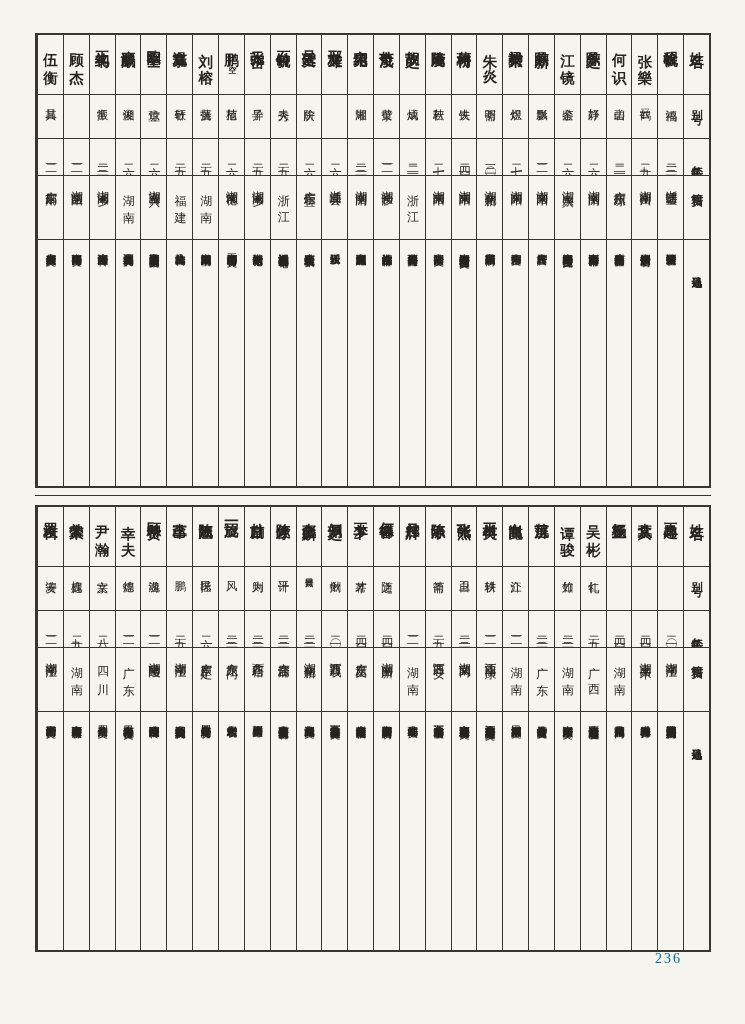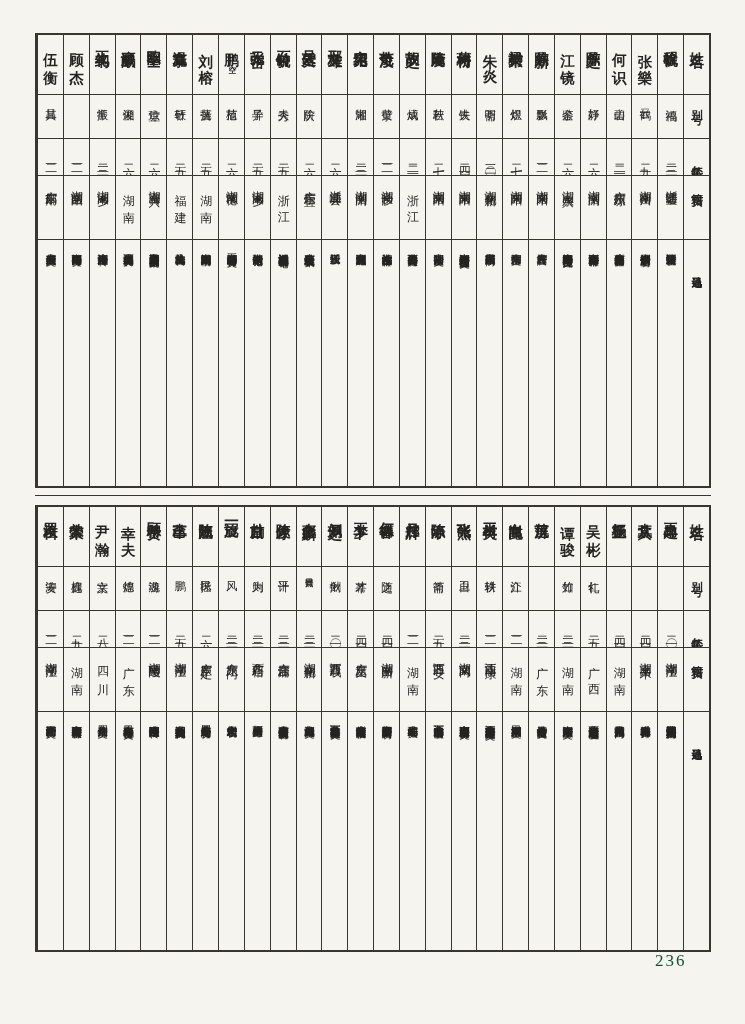--- a/index.html
+++ b/index.html
@@ -76,23 +76,23 @@
   .h-age{font-size:12px;letter-spacing:.15em;}
   .h-native{font-size:13px;letter-spacing:1.6em;}
   .h-addr{font-size:13.5px;letter-spacing:3.4em;}
   .head .nm{padding-top:6px;}
   .head .nt{padding-top:8px;}
   .head .ad{padding-top:28px;}
   .pageno{
     position:absolute;
     left:655px;
     top:951px;
-    font-size:17px;
+    font-size:14px;
     letter-spacing:2px;
-    color:#14532d;
+    color:#0369a1;
   }
 </style>
 </head>
 <body>
 
 <div class="page">
 
   <div class="roster top">
     <div class="col head">
       <div class="cell nm">

